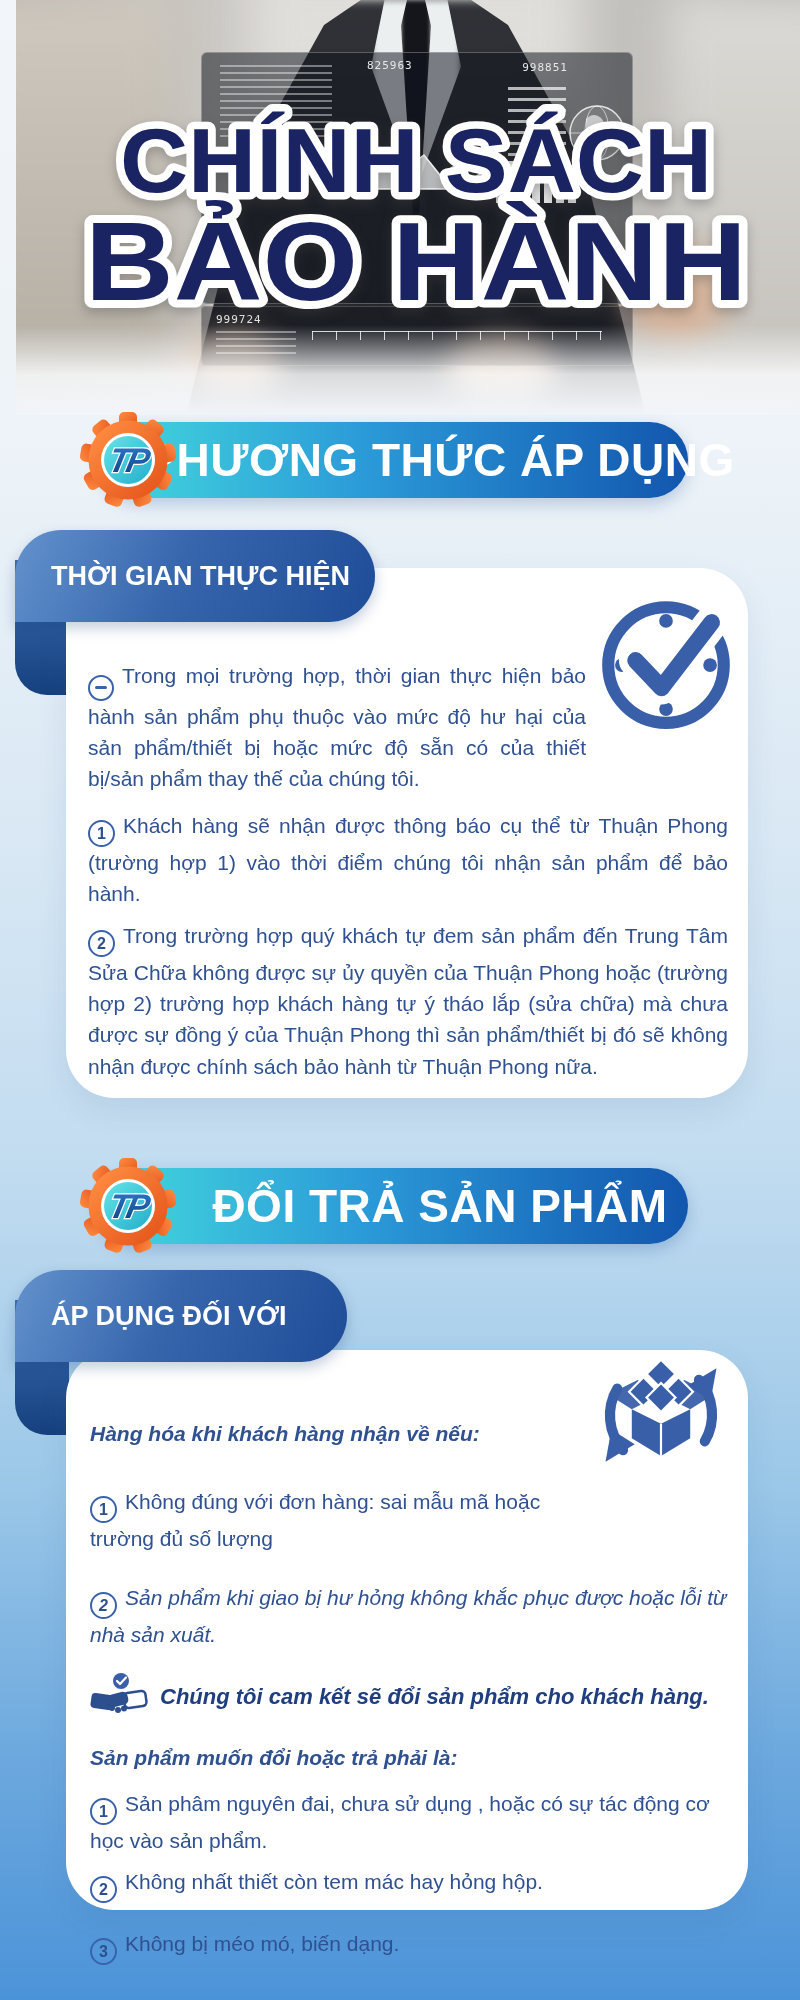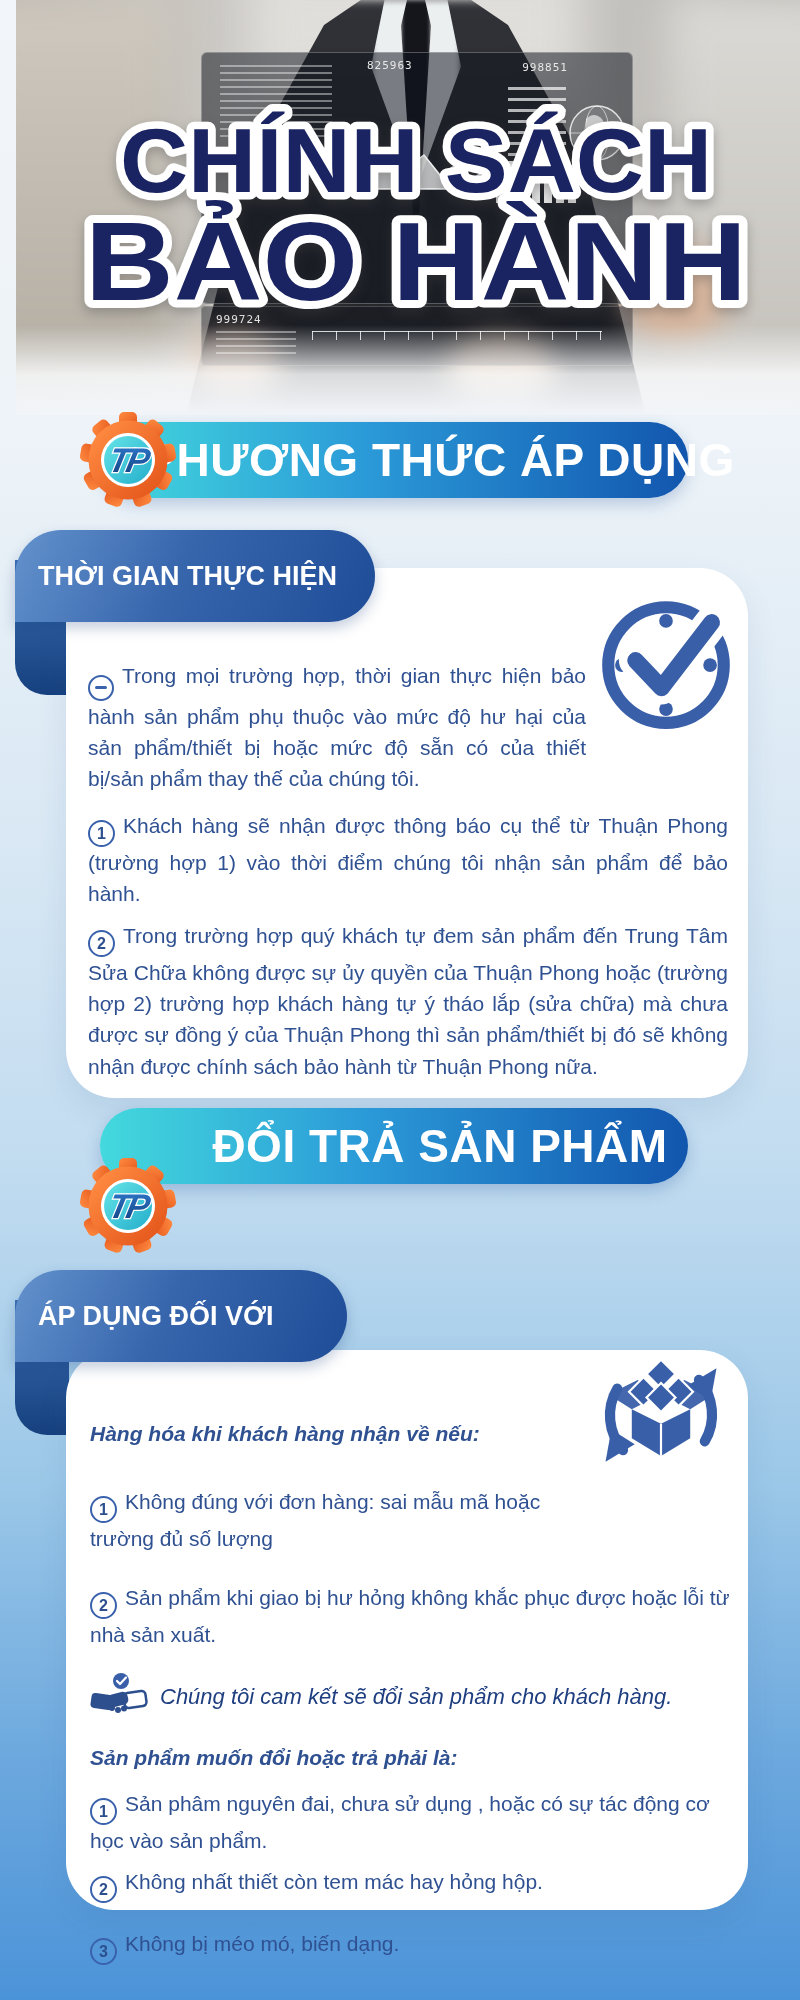--- a/index.html
+++ b/index.html
@@ -47,38 +47,38 @@
   
   .banner{position:absolute;left:100px;width:588px;height:76px;border-radius:40px;
           background:linear-gradient(90deg,#43d9dd 0%,#2b9ad8 45%,#1256ae 100%);
           display:flex;align-items:center;justify-content:center;padding-left:92px;box-sizing:border-box;
           box-shadow:0 6px 16px rgba(30,80,150,.25);z-index:6;}
   .banner span{color:#fff;font-size:46px;font-weight:bold;letter-spacing:.5px;white-space:nowrap;}
   .gear{position:absolute;left:78px;width:100px;height:100px;z-index:7;}
   
   .ribbon{position:absolute;left:15px;height:92px;border-radius:46px 46px 46px 0;
           background:linear-gradient(115deg,#6392cd 0%,#3866ad 45%,#1e4c97 100%);
-          display:flex;align-items:center;padding-left:23px;box-sizing:border-box;z-index:5;
+          display:flex;align-items:center;padding-left:36px;box-sizing:border-box;z-index:5;
           box-shadow:0 6px 14px rgba(25,60,120,.25);}
   .ribbon span{color:#fff;font-size:27px;font-weight:bold;white-space:nowrap;}
   .fold{position:absolute;left:15px;width:54px;border-radius:0 0 0 32px;
         background:linear-gradient(180deg,#3c70b5,#16407e);z-index:1;}
   
   .card{position:absolute;left:66px;width:682px;background:#ffffff;border-radius:48px;z-index:2;
         box-shadow:0 12px 30px rgba(40,80,140,.10);}
   .card p{margin:0;position:absolute;color:#2f5192;font-size:21px;line-height:1.48;}
   .num-c{display:inline-flex;align-items:center;justify-content:center;width:27px;height:27px;
          border:2.5px solid #3a62ac;border-radius:50%;font-size:16px;font-weight:bold;color:#2d4f8e;
          vertical-align:-6px;margin-right:8px;box-sizing:border-box;flex-shrink:0;}
   .circle-minus{display:inline-flex;align-items:center;justify-content:center;width:26px;height:26px;
          border:2.5px solid #3a62ac;border-radius:50%;vertical-align:-6px;margin-right:8px;box-sizing:border-box;}
   .circle-minus i{display:block;width:12px;height:3px;background:#3a62ac;border-radius:2px;}
   .h-bold{position:absolute;margin:0;color:#1e3e80;font-size:22px;font-weight:bold;font-style:italic;text-align:right;}
   .commit{position:absolute;display:flex;align-items:center;gap:12px;}
-  .commit p{position:static;color:#1e3e80;font-size:22px;font-weight:normal;font-style:italic;}
+  .commit p{position:static;color:#1e3e80;font-size:22px;font-weight:bold;font-style:italic;}
   .just{text-align:justify;}
   .big-icon{position:absolute;}
 </style>
 </head>
 <body>
 
 <div class="page">
 
   <div class="hero">
     <div class="blob b1"></div>
@@ -196,21 +196,21 @@
     </p>
 
     <p class="just" style="left:22px;top:352px;width:640px;">
       <span class="num-c">2</span><span>Trong trường hợp quý khách tự đem sản phẩm đến Trung Tâm Sửa Chữa không được sự ủy quyền của Thuận Phong hoặc (trường hợp 2) trường hợp khách hàng tự ý tháo lắp (sửa chữa) mà chưa được sự đồng ý của Thuận Phong thì sản phẩm/thiết bị đó sẽ không nhận được chính sách bảo hành từ Thuận Phong nữa.</span>
     </p>
   </div>
   <div class="ribbon" style="top:530px;width:360px;">
     <span>THỜI GIAN THỰC HIỆN</span>
   </div>
 
-  <div class="banner" style="top:1108px;">
+  <div class="banner" style="top:1168px;">
     <span>ĐỔI TRẢ SẢN PHẨM</span>
   </div>
   <svg class="gear" style="top:1156px;" viewBox="-50 -50 100 100">
     <g>
       <g fill="url(#og)">
         <rect x="-9" y="-48" width="18" height="16" rx="5"></rect>
         <rect x="-9" y="-48" width="18" height="16" rx="5" transform="rotate(40)"></rect>
         <rect x="-9" y="-48" width="18" height="16" rx="5" transform="rotate(80)"></rect>
         <rect x="-9" y="-48" width="18" height="16" rx="5" transform="rotate(120)"></rect>
         <rect x="-9" y="-48" width="18" height="16" rx="5" transform="rotate(160)"></rect>
@@ -249,21 +249,21 @@
       </g>
       <path d="M50 56 L50 78" stroke="#ffffff" stroke-width="1.5"></path>
     </svg>
 
     <p class="h-bold" style="left:24px;top:68px;">Hàng hóa khi khách hàng nhận về nếu:</p>
 
     <p style="left:24px;top:136px;width:486px;">
       <span class="num-c">1</span><span>Không đúng với đơn hàng: sai mẫu mã hoặc trường đủ số lượng</span>
     </p>
 
-    <p style="left:24px;top:232px;width:640px;">
+    <p style="left:24px;top:232px;width:640px;font-style:italic;">
       <span class="num-c">2</span><span>Sản phẩm khi giao bị hư hỏng không khắc phục được hoặc lỗi từ nhà sản xuất.</span>
     </p>
 
     <div class="commit" style="left:24px;top:252px;transform:translateY(70px);">
       <svg width="58" height="50" viewBox="0 0 58 50">
         <circle cx="31" cy="9" r="8" fill="#3a5fa9"></circle>
         <path d="M27 9 L30 12 L36 5.5" fill="none" stroke="#ffffff" stroke-width="2.2" stroke-linecap="round" stroke-linejoin="round"></path>
         <g>
           <rect x="1" y="22" width="22" height="15" rx="4" fill="#2d4f8e" transform="rotate(8 12 29)"></rect>
           <rect x="34" y="20" width="22" height="15" rx="4" fill="none" stroke="#2d4f8e" stroke-width="2.5" transform="rotate(-8 45 27)"></rect>

